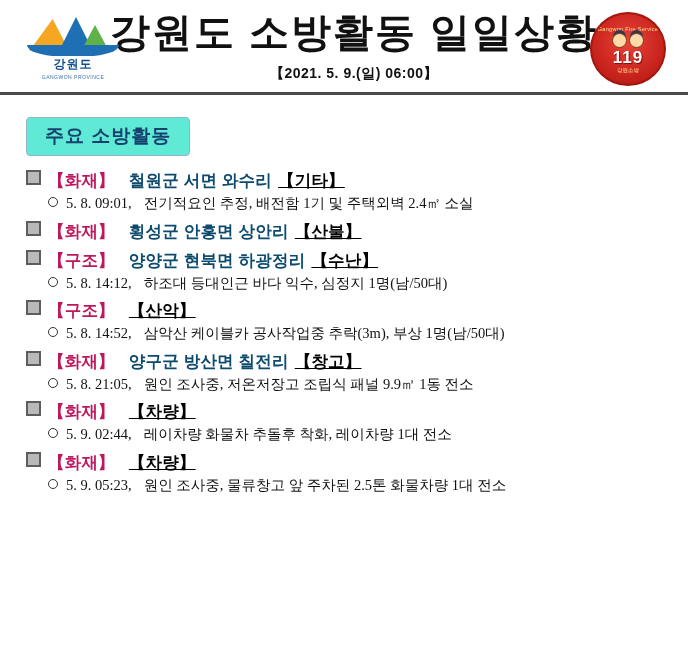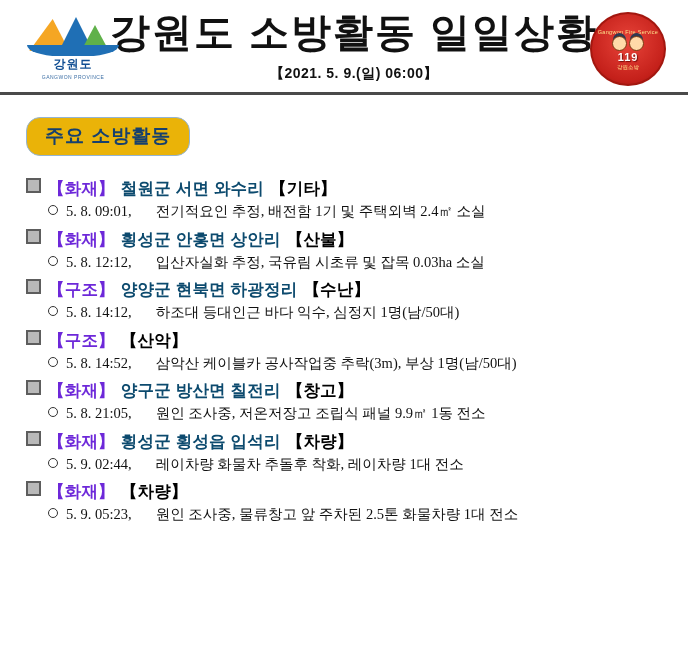--- a/index.html
+++ b/index.html
@@ -133,21 +133,21 @@
     margin-top: 1px;
   }
   .badge-face {
     width: 13px; height: 13px;
     border-radius: 50%;
     background: #ffd9a8;
     border: 1px solid #7a3b12;
   }
   .badge-face.hat { background: #ffd9a8; box-shadow: 0 -4px 0 -1px #2f3a52; }
   .badge-119 {
-    font-size: 11px;
+    font-size: 17px;
     font-weight: bold;
     color: #ffffff;
     letter-spacing: 1px;
     line-height: 1;
     margin-top: 1px;
     text-shadow: 1px 1px 1px #7a0d08;
   }
   .badge-bottom-text {
     font-size: 5.5px;
     color: #ffe08a;
@@ -156,26 +156,26 @@
 
   
   .content {
     padding: 22px 26px 0 26px;
   }
   .section-title {
     display: inline-block;
     font-size: 19px;
     font-weight: bold;
     color: #16406e;
-    background: #eab308;
+    background: #5eead4;
     border: 1px solid #93b4d4;
-    border-radius: 14px;
+    border-radius: 4px;
     padding: 5px 18px 6px 18px;
     letter-spacing: 1px;
-    margin-bottom: 22px;
+    margin-bottom: 14px;
   }
 
   
   .incident {
     margin-bottom: 7px;
   }
   .inc-head {
     display: flex;
     align-items: baseline;
     font-size: 16.5px;
@@ -188,32 +188,33 @@
     width: 11px;
     height: 11px;
     background: #b9b9b9;
     border: 2px solid #5d5d5d;
     margin-right: 7px;
     flex: 0 0 auto;
     position: relative;
     top: -1px;
   }
   .inc-type {
-    color: #6d28d9;
-    margin-right: 6px;
+    color: #be185d;
+    margin-right: 14px;
     white-space: nowrap;
   }
   .inc-place {
     color: #0c4a6e;
     margin-right: 6px;
     white-space: nowrap;
   }
   .inc-cat {
     color: #000000;
     white-space: nowrap;
+    text-decoration: underline;
   }
   .inc-detail {
     display: flex;
     align-items: baseline;
     font-size: 14.5px;
     color: #111111;
     padding-left: 22px;
     line-height: 1.35;
     font-family: "Liberation Serif", serif;
   }
@@ -223,21 +224,21 @@
     height: 8px;
     border: 1.6px solid #333333;
     border-radius: 50%;
     margin-right: 8px;
     flex: 0 0 auto;
     position: relative;
     top: -1px;
   }
   .inc-time {
     white-space: nowrap;
-    margin-right: 24px;
+    margin-right: 12px;
   }
   .inc-text {
     white-space: nowrap;
   }
 </style>
 </head>
 <body>
 
 <div class="header">
 
@@ -288,25 +289,20 @@
   </div>
 
   
   <div class="incident">
     <div class="inc-head">
       <span class="sq-bullet"></span>
       <span class="inc-type">【화재】</span>
       <span class="inc-place">횡성군 안흥면 상안리</span>
       <span class="inc-cat">【산불】</span>
     </div>
-    <div class="inc-detail">
-      <span class="circ-bullet"></span>
-      <span class="inc-time">5. 8.  12:12,</span>
-      <span class="inc-text">입산자실화 추정, 국유림 시초류 및 잡목 0.03ha 소실</span>
-    </div>
   </div>
 
   
   <div class="incident">
     <div class="inc-head">
       <span class="sq-bullet"></span>
       <span class="inc-type">【구조】</span>
       <span class="inc-place">양양군 현북면 하광정리</span>
       <span class="inc-cat">【수난】</span>
     </div>
@@ -344,21 +340,20 @@
       <span class="inc-time">5. 8.  21:05,</span>
       <span class="inc-text">원인 조사중, 저온저장고 조립식 패널 9.9㎡ 1동 전소</span>
     </div>
   </div>
 
   
   <div class="incident">
     <div class="inc-head">
       <span class="sq-bullet"></span>
       <span class="inc-type">【화재】</span>
-      <span class="inc-place">횡성군 횡성읍 입석리</span>
       <span class="inc-cat">【차량】</span>
     </div>
     <div class="inc-detail">
       <span class="circ-bullet"></span>
       <span class="inc-time">5. 9.  02:44,</span>
       <span class="inc-text">레이차량 화물차 추돌후 착화, 레이차량 1대 전소</span>
     </div>
   </div>
 
   

